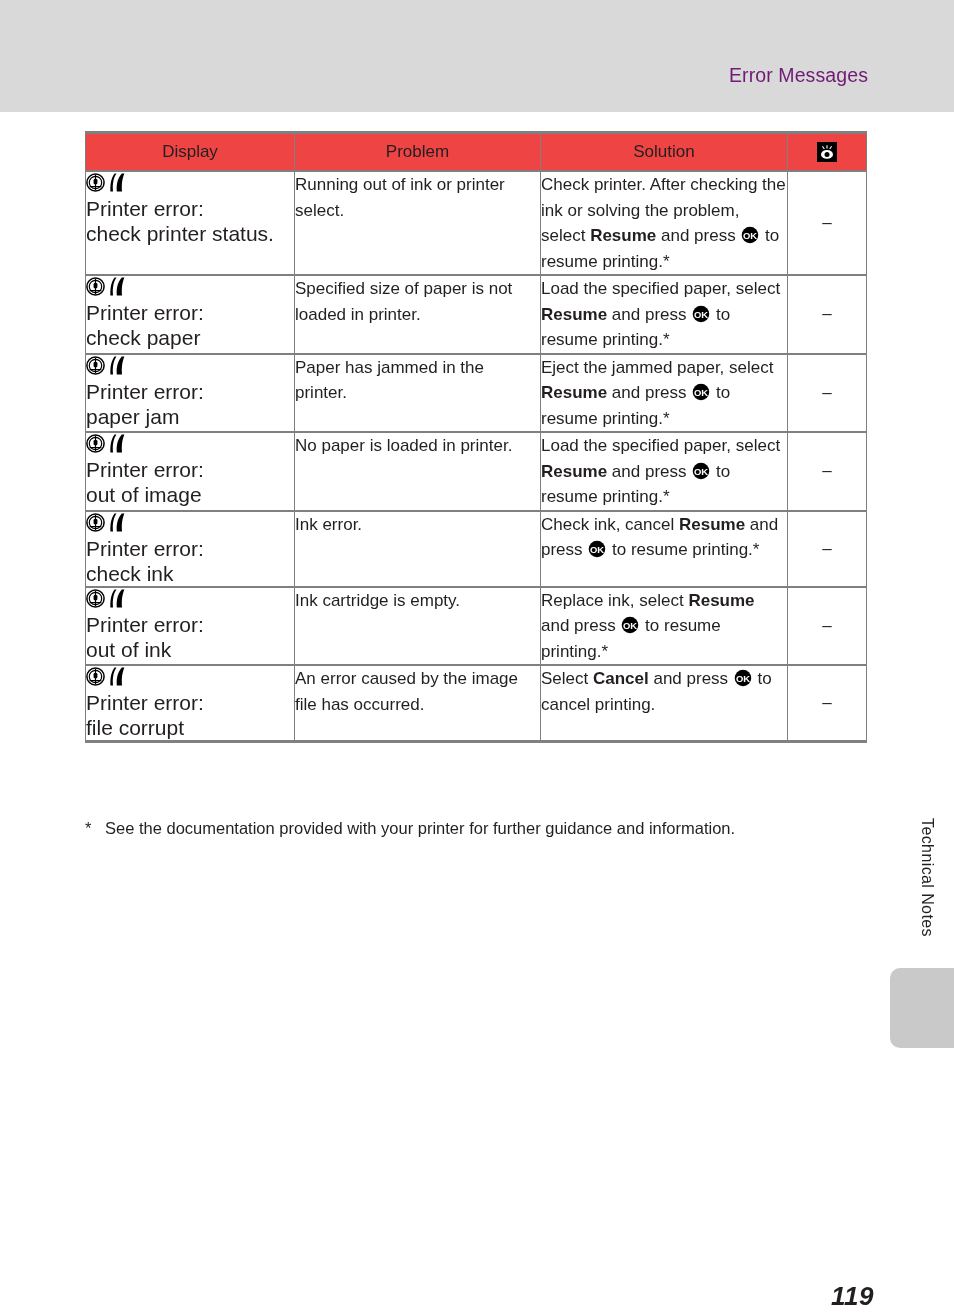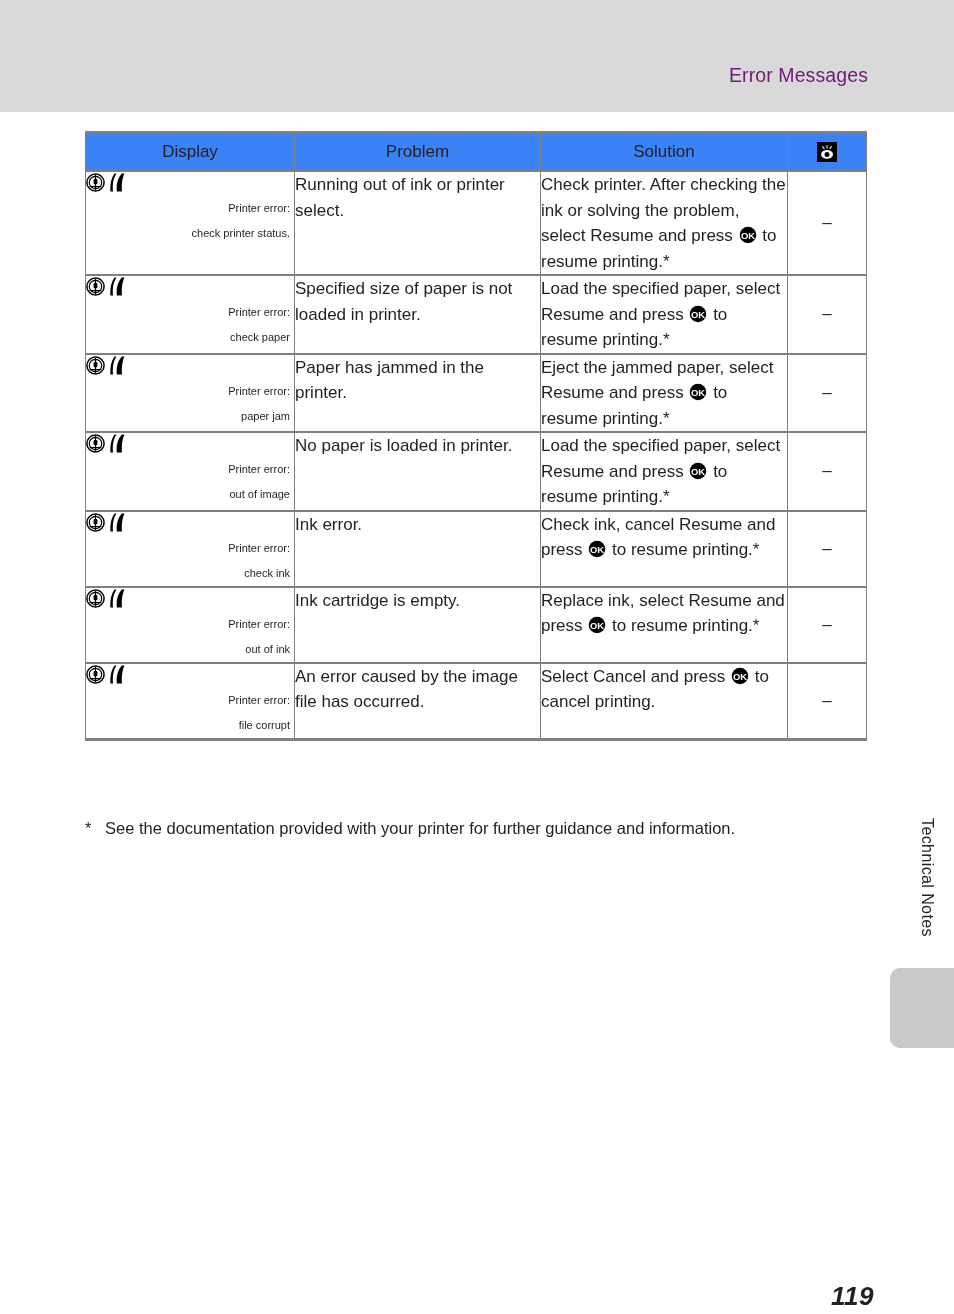--- a/index.html
+++ b/index.html
@@ -46,21 +46,21 @@
     border-collapse: collapse;
     width: 781px;
     table-layout: fixed;
   }
   table.err td, table.err th {
     border: 1px solid #808080;
     vertical-align: top;
     padding: 0;
   }
   table.err thead th {
-    background: #3b82f6;
+    background: #ef4444;
     text-align: center;
     font-weight: normal;
     font-size: 17px;
     height: 36px;
     vertical-align: middle;
     border-top: 3px solid #808080;
     border-bottom: 2px solid #808080;
   }
   table.err tbody td {
     border-top: 2px solid #808080;
@@ -81,22 +81,22 @@
     position: relative;
   }
   .disp-icons {
     font-size: 0;
     line-height: 0;
     height: 22px;
     margin-bottom: 2px;
     white-space: nowrap;
   }
   .disp-text {
-    text-align: right;
-    font-size: 11px;
+    text-align: left;
+    font-size: 21px;
     line-height: 25px;
     padding-right: 4px;
   }
   .disp-text div { white-space: nowrap; }
 
   
   .icon-circ {
     display: inline-block;
     vertical-align: middle;
     width: 19px;
@@ -111,21 +111,21 @@
     margin-left: 2px;
     position: relative;
   }
 
   
   .txt-cell {
     padding: 8px 10px 16px 11px;
     font-size: 17px;
     line-height: 25.5px;
   }
-  .txt-cell b { font-weight: normal; }
+  .txt-cell b { font-weight: bold; }
 
   .ref-cell {
     text-align: center;
     vertical-align: middle !important;
     font-size: 17px;
     color: #231f20;
   }
 
   
   .ok-key {

